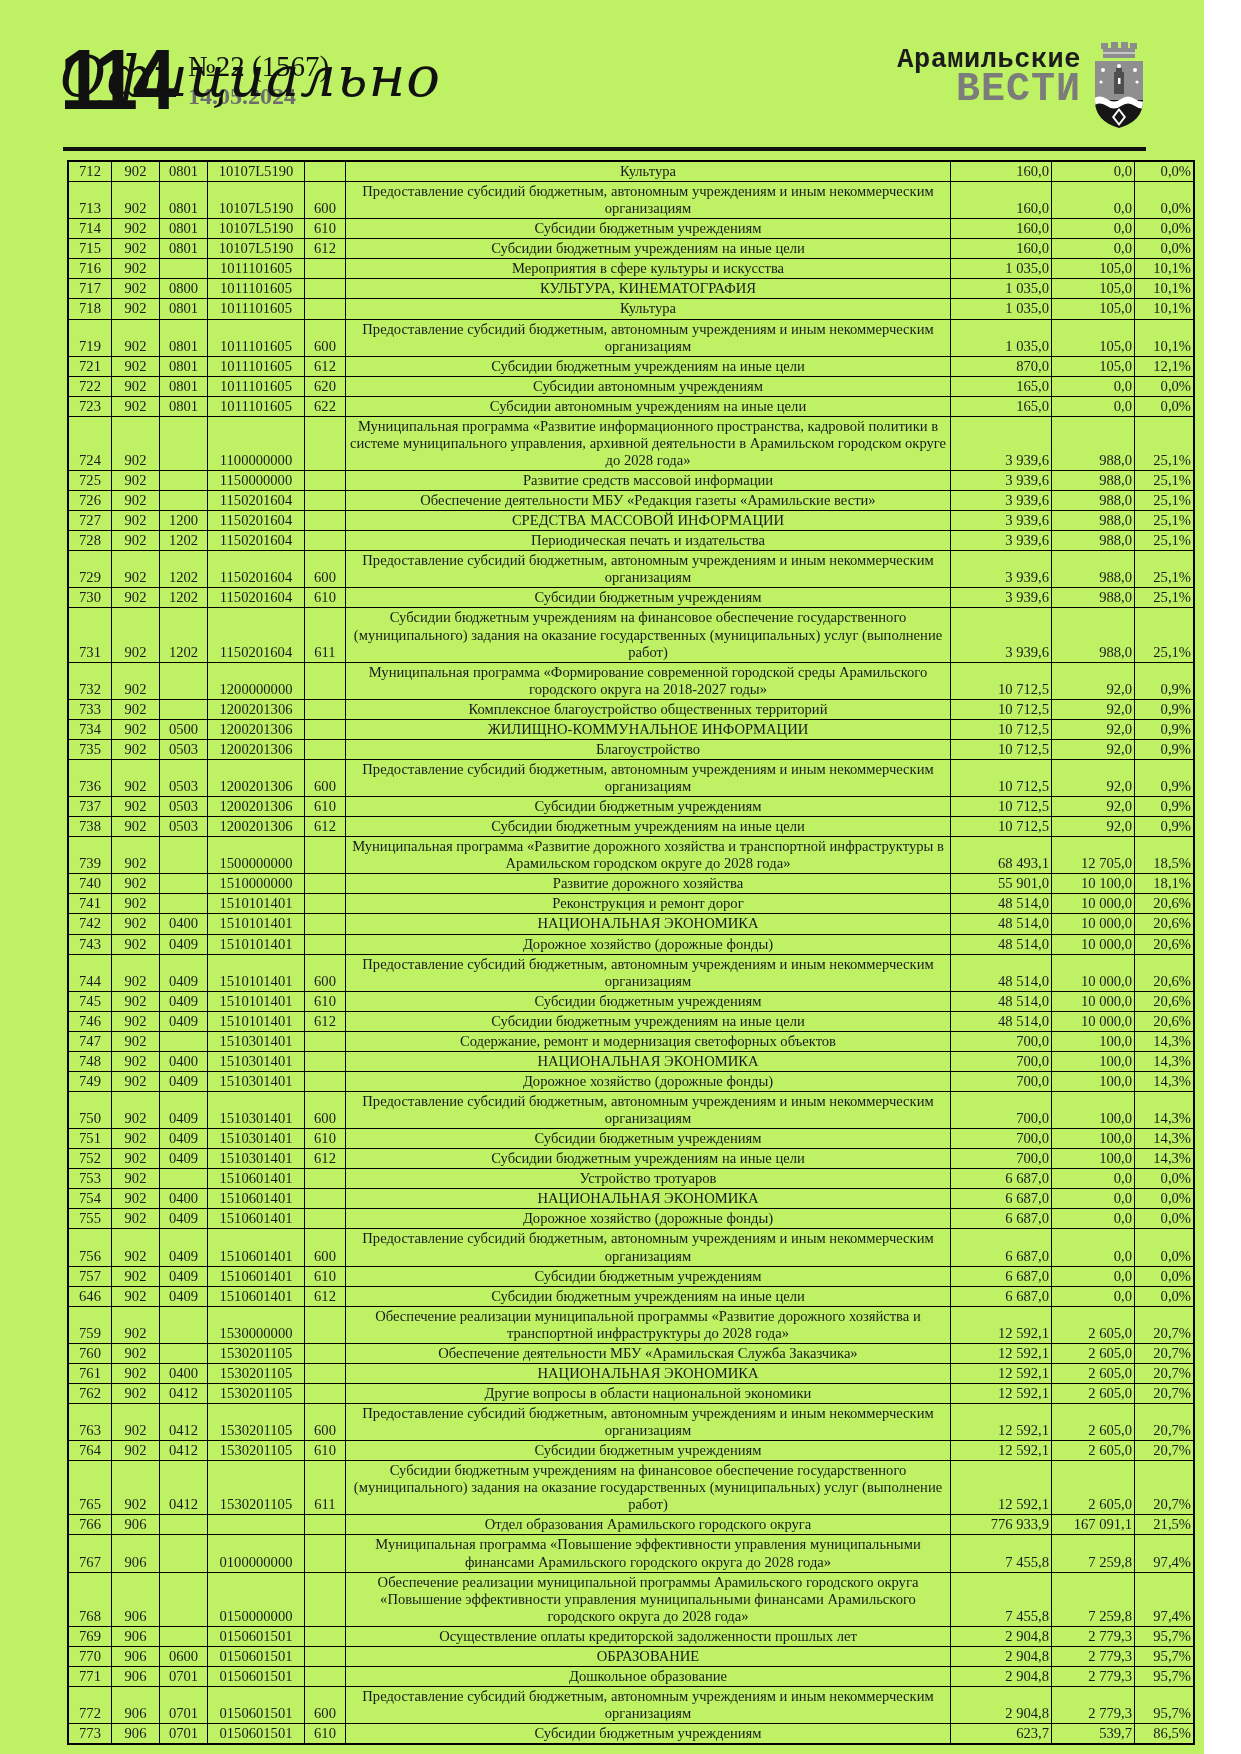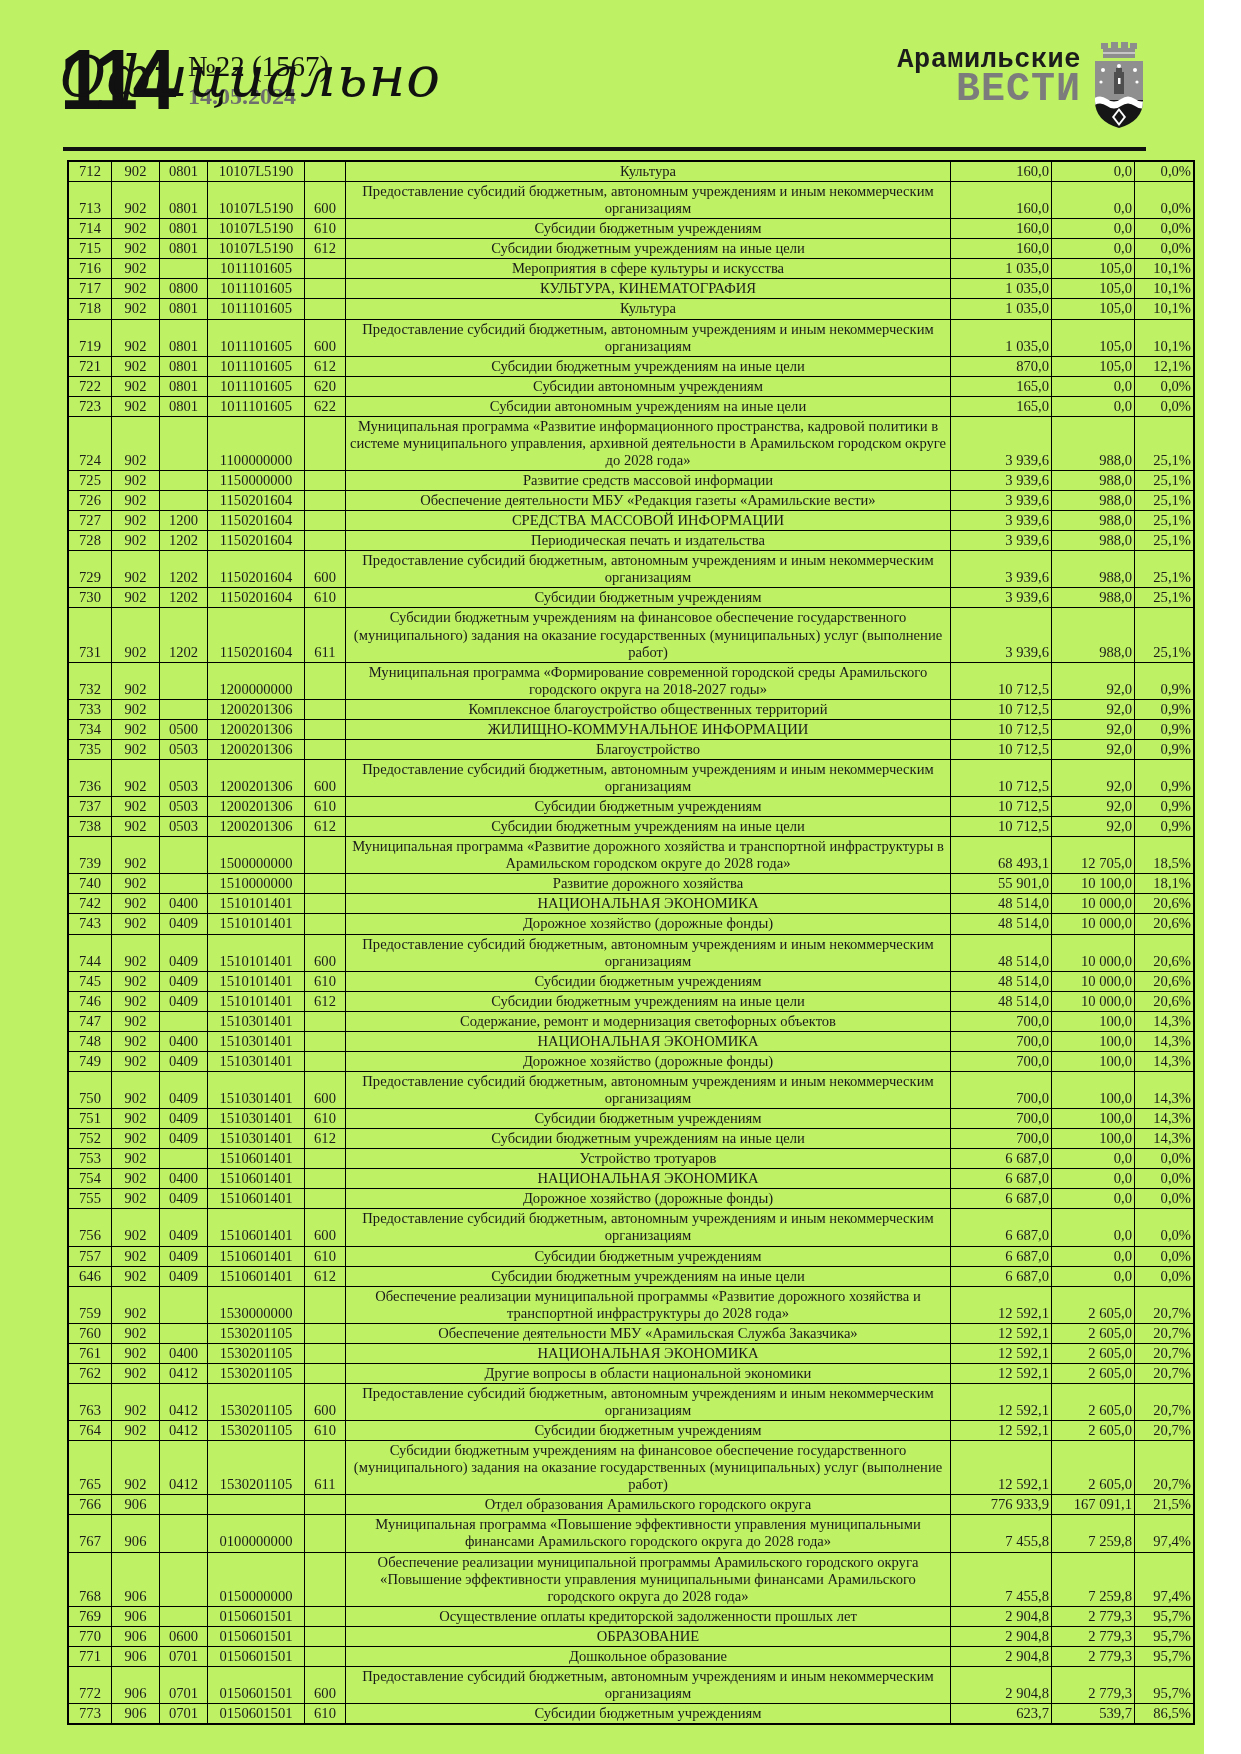--- a/index.html
+++ b/index.html
@@ -399,20 +399,31 @@
           <td class="col-grbs">902</td>
           <td class="col-rzpr"></td>
           <td class="col-csr">1510000000</td>
           <td class="col-vr"></td>
           <td class="col-name">Развитие дорожного хозяйства</td>
           <td class="col-plan">55 901,0</td>
           <td class="col-fact">10 100,0</td>
           <td class="col-pct">18,1%</td>
         </tr>
         <tr>
+          <td class="col-num">741</td>
+          <td class="col-grbs">902</td>
+          <td class="col-rzpr"></td>
+          <td class="col-csr">1510101401</td>
+          <td class="col-vr"></td>
+          <td class="col-name">Реконструкция и ремонт дорог</td>
+          <td class="col-plan">48 514,0</td>
+          <td class="col-fact">10 000,0</td>
+          <td class="col-pct">20,6%</td>
+        </tr>
+        <tr>
           <td class="col-num">742</td>
           <td class="col-grbs">902</td>
           <td class="col-rzpr">0400</td>
           <td class="col-csr">1510101401</td>
           <td class="col-vr"></td>
           <td class="col-name">НАЦИОНАЛЬНАЯ ЭКОНОМИКА</td>
           <td class="col-plan">48 514,0</td>
           <td class="col-fact">10 000,0</td>
           <td class="col-pct">20,6%</td>
         </tr>

